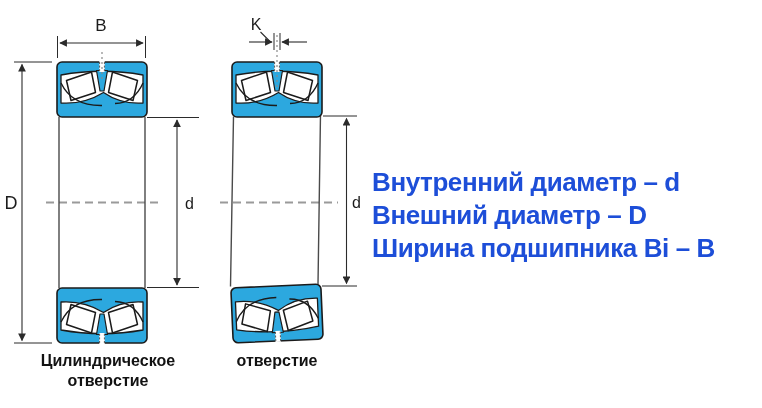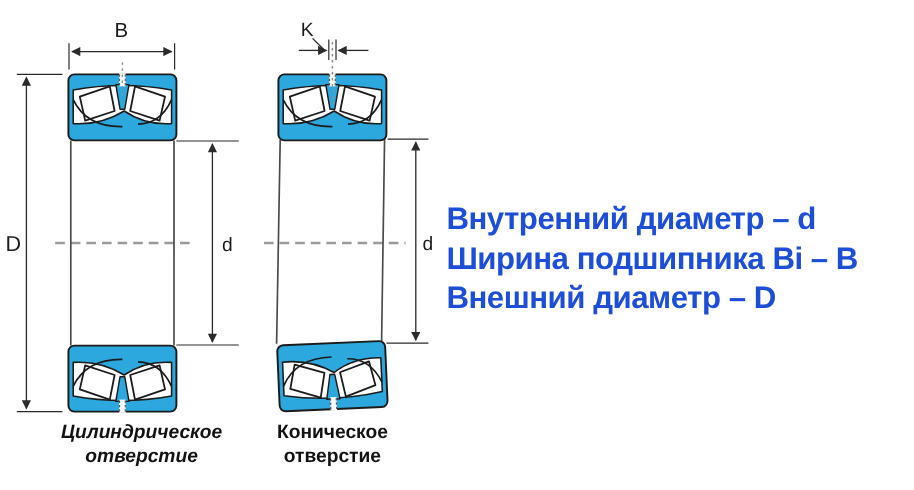--- a/index.html
+++ b/index.html
@@ -102,28 +102,27 @@
       </g>
 
       <g>
         <path class="extline" d="M323,116 H357 M322,286 H357"></path>
         <line class="dimline" x1="346.5" y1="118.5" x2="346.5" y2="283.5" marker-start="url(#ah)" marker-end="url(#ah)"></line>
         <text class="dimlabel" x="352" y="208" font-size="16">d</text>
       </g>
     </g>
   </svg>
 
-  <div class="caption" style="left:33px;top:351px;font-style:italic;">
+  <div class="caption" style="left:23px;top:351px;">
     <div>Цилиндрическое</div>
     <div>отверстие</div>
   </div>
   <div class="caption" style="left:192px;top:351px;">
-    <div>Коническое</div>
     <div>отверстие</div>
   </div>
 
   <div class="legend">
     <div>Внутренний диаметр – d</div>
+    <div>Внешний диаметр – D</div>
     <div>Ширина подшипника Bi – B</div>
-    <div>Внешний диаметр – D</div>
   </div>
 
 </div>
 
 </body></html>

